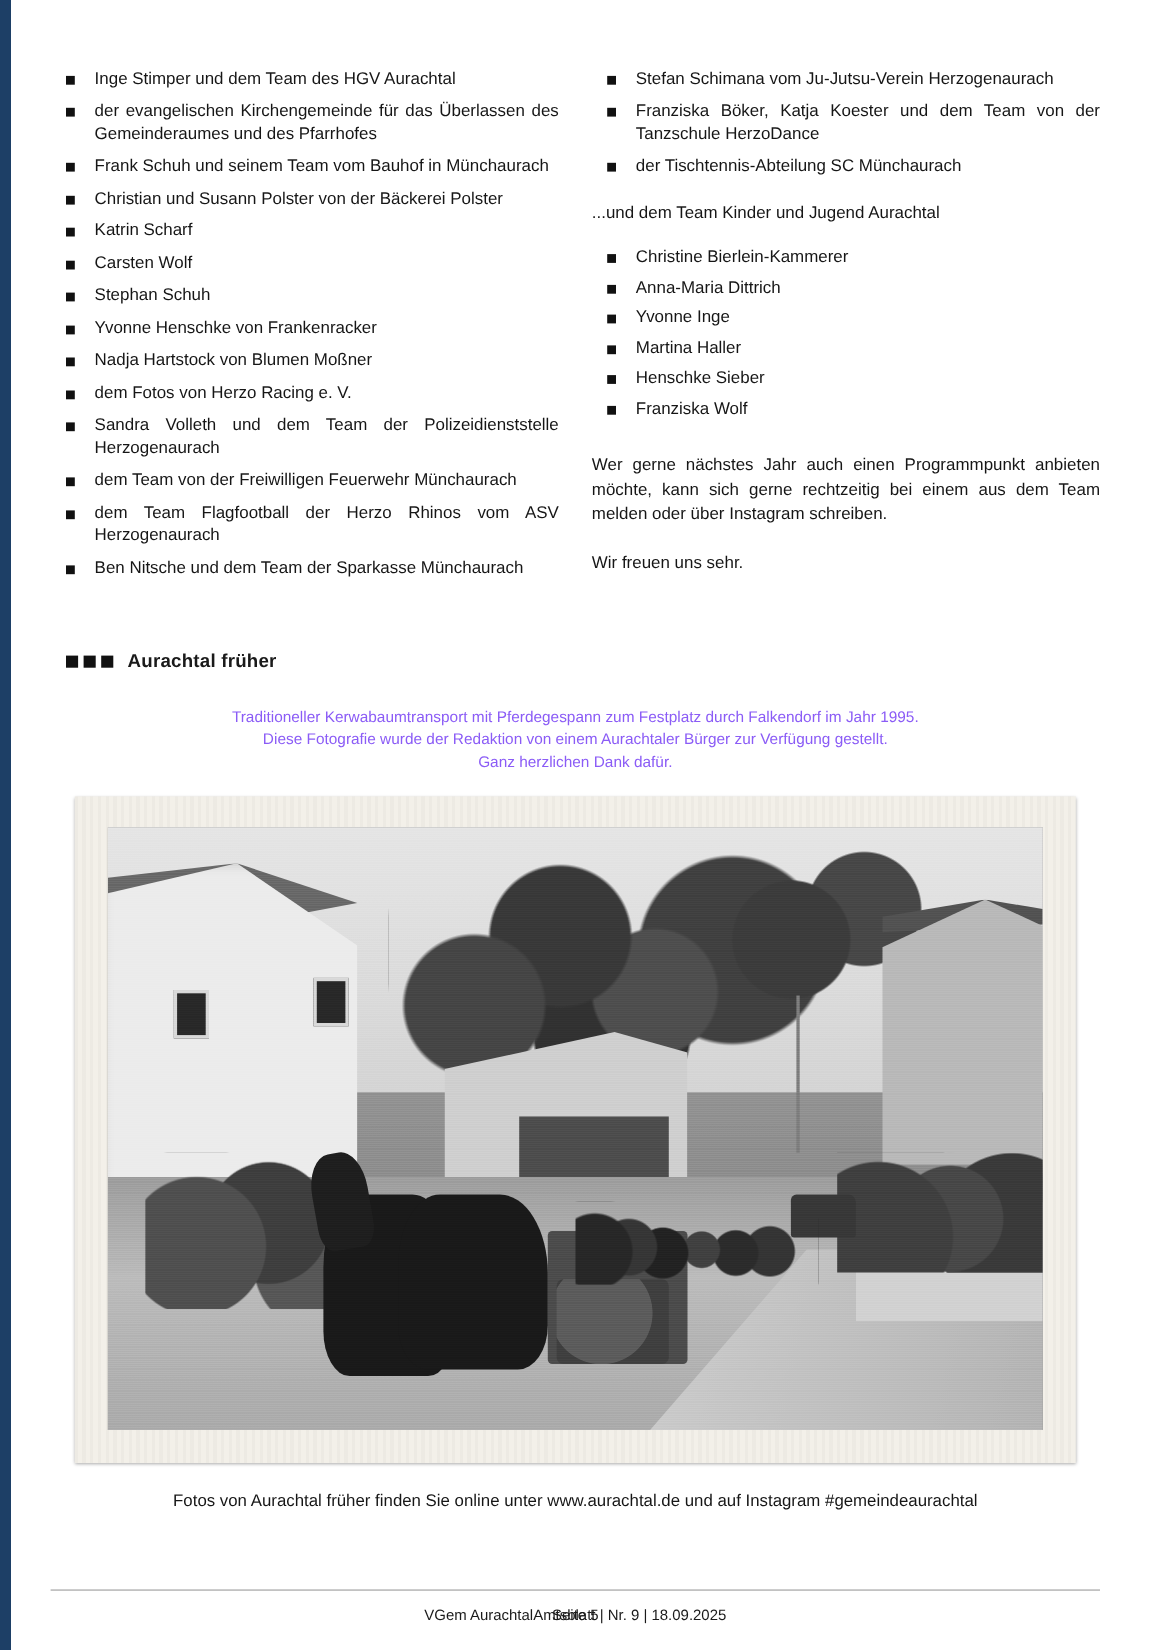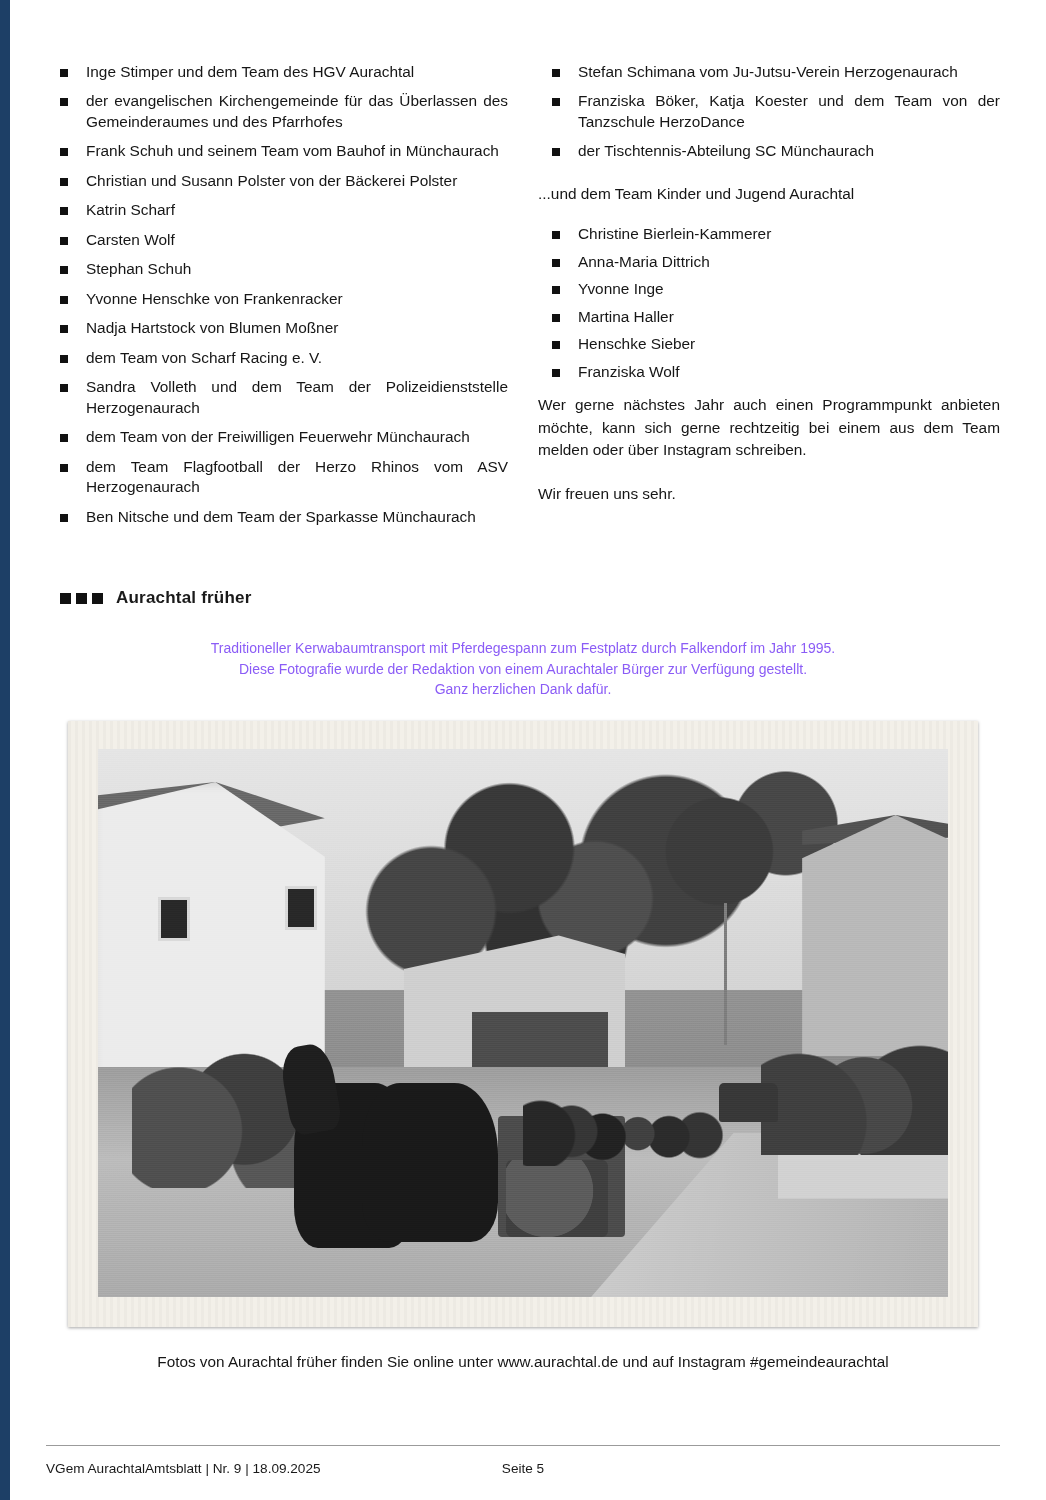--- a/index.html
+++ b/index.html
@@ -68,21 +68,21 @@
     color: #161616;
   }
   ul.bullets.tight li {
     margin-bottom: 7px;
   }
   .para {
     font-size: 15.4px;
     line-height: 1.45;
     text-align: justify;
     color: #161616;
-    margin-top: 12px;
+    margin-top: 30px;
   }
   .para.second {
     margin-top: 22px;
     text-align: left;
   }
   .section-head {
     margin-top: 52px;
     margin-left: 14px;
     display: flex;
     align-items: center;
@@ -285,21 +285,21 @@
     right: 46px;
     bottom: 54px;
     border-top: 1px solid #9b9b9b;
   }
   .footer {
     position: absolute;
     left: 46px;
     right: 46px;
     bottom: 24px;
     display: flex;
-    justify-content: flex-start;
+    justify-content: center;
     font-size: 13.6px;
     color: #1a1a1a;
   }
   .footer .mid { position: absolute; left: 50%; transform: translateX(-50%); }
 </style>
 </head>
 <body>
 
 <div class="page">
 
@@ -313,21 +313,21 @@
         <ul class="bullets">
           <li>Inge Stimper und dem Team des HGV Aurachtal</li>
           <li>der evangelischen Kirchengemeinde für das Überlassen des Gemeinderaumes und des Pfarrhofes</li>
           <li>Frank Schuh und seinem Team vom Bauhof in Münchaurach</li>
           <li>Christian und Susann Polster von der Bäckerei Polster</li>
           <li>Katrin Scharf</li>
           <li>Carsten Wolf</li>
           <li>Stephan Schuh</li>
           <li>Yvonne Henschke von Frankenracker</li>
           <li>Nadja Hartstock von Blumen Moßner</li>
-          <li>dem Team von Scharf Racing e. V.</li>
+          <li>dem Fotos von Herzo Racing e. V.</li>
           <li>Sandra Volleth und dem Team der Polizeidienststelle Herzogenaurach</li>
           <li>dem Team von der Freiwilligen Feuerwehr Münchaurach</li>
           <li>dem Team Flagfootball der Herzo Rhinos vom ASV Herzogenaurach</li>
           <li>Ben Nitsche und dem Team der Sparkasse Münchaurach</li>
         </ul>
       </div>
 
       <div class="col">
         <ul class="bullets">
           <li>Stefan Schimana vom Ju-Jutsu-Verein Herzogenaurach</li>

